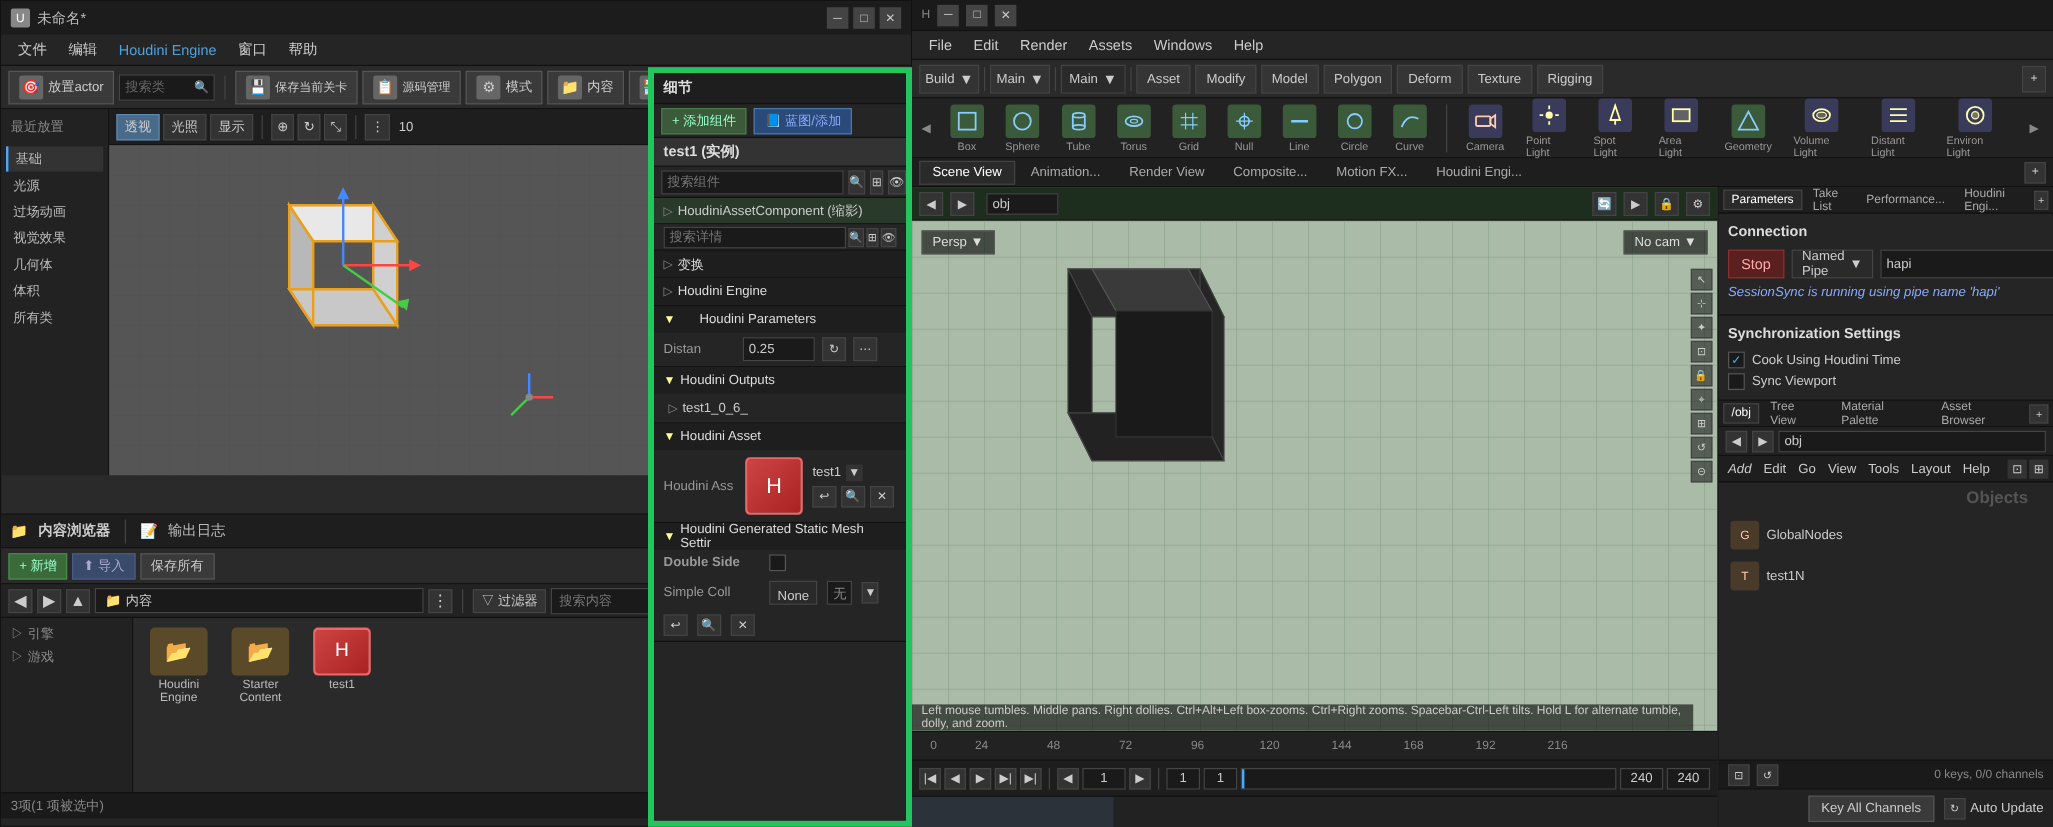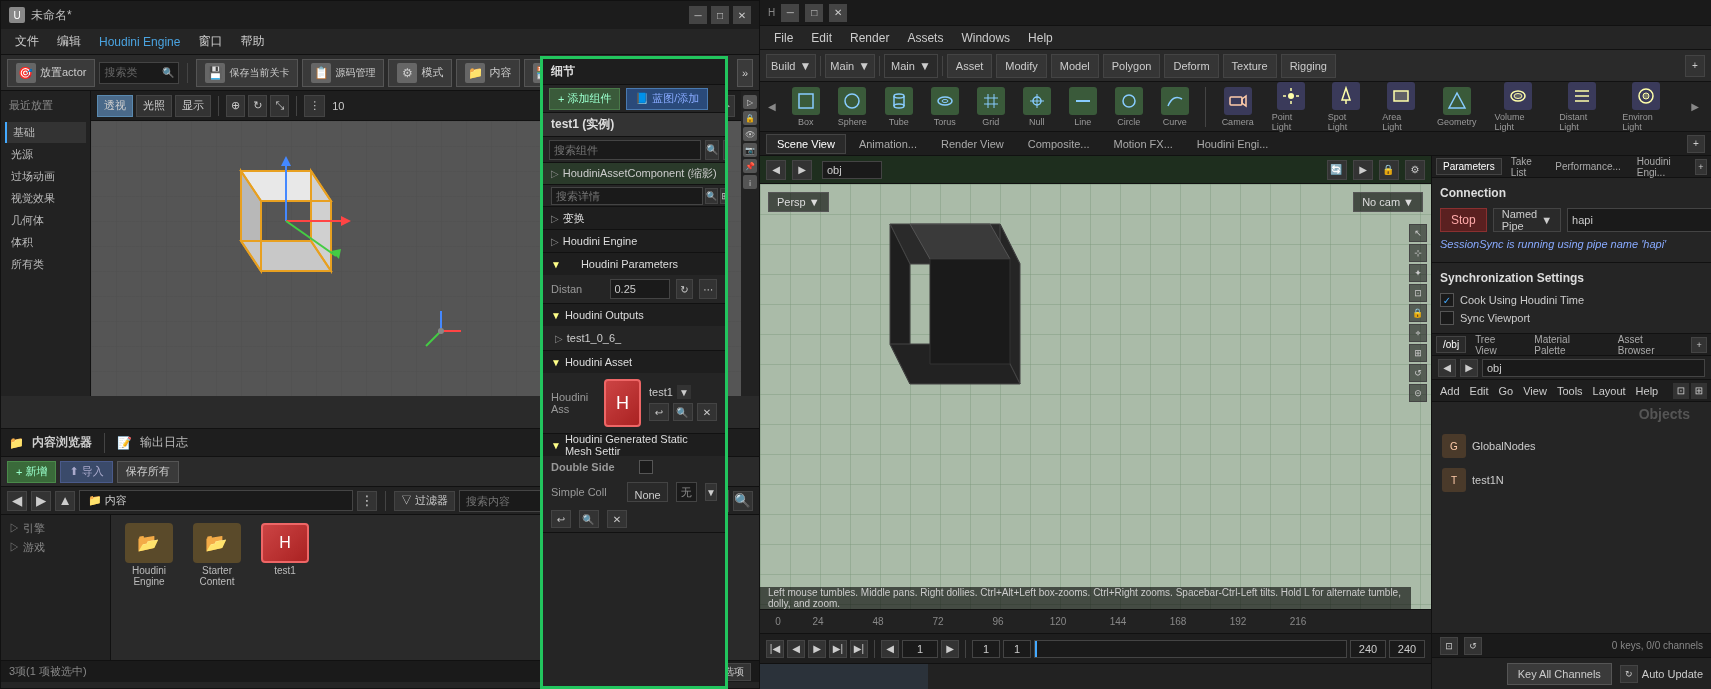--- a/index.html
+++ b/index.html
@@ -301,21 +301,21 @@
       <span>3项(1 项被选中)</span>
       <div class="flex-spacer"></div>
       <button style="height:18px; padding:0 6px; background:#333; border:1px solid #444; color:#ccc; font-size:10px; cursor:pointer;">
         <span>👁</span>
         <span>视图选项</span>
       </button>
     </div>
   </div>
 </div>
 
-<div style="position:absolute; left:540px; top:56px; width:188px; height:633px; background:#252525; border:3px solid #22c55e; overflow-y:auto; z-index:10;">
+<div style="position:absolute; left:540px; top:56px; width:220px; height:633px; background:#252525; border:5px solid #22c55e; overflow-y:auto; z-index:10;">
   <div style="height:26px; background:#1e1e1e; display:flex; align-items:center; padding:0 8px; border-bottom:1px solid #111;">
     <span style="font-size:12px; color:#ddd; font-weight:bold;">细节</span>
   </div>
   <div style="height:28px; background:#252525; display:flex; align-items:center; padding:0 6px; gap:6px; border-bottom:1px solid #111;">
     <button style="height:22px; padding:0 8px; background:#3a5a3a; border:1px solid #4a7a4a; color:#9fc; font-size:11px; cursor:pointer; display:flex; align-items:center; gap:3px;">
       <span>+</span>
       <span>添加组件</span>
     </button>
     <button style="height:22px; padding:0 8px; background:#2a4a7a; border:1px solid #4a7ab0; color:#8af; font-size:11px; cursor:pointer; display:flex; align-items:center; gap:3px;">
       <span>📘</span>
@@ -802,21 +802,21 @@
           <button style="width:16px; height:16px; background:#333; border:1px solid #444; color:#ccc; font-size:9px; cursor:pointer;">+</button>
         </div>
 
         <div style="height:24px; background:#222; display:flex; align-items:center; padding:0 6px; gap:4px; border-bottom:1px solid #111;">
           <button style="width:18px; height:18px; background:#333; border:1px solid #444; color:#ccc; font-size:10px; cursor:pointer;">◀</button>
           <button style="width:18px; height:18px; background:#333; border:1px solid #444; color:#ccc; font-size:10px; cursor:pointer;">▶</button>
           <input type="text" style="flex: 1 1 0%; height: 18px; background: rgb(26, 26, 26); border: 1px solid rgb(68, 68, 68); color: rgb(204, 204, 204); padding: 0px 4px; font-size: 11px;" value="obj">
         </div>
 
         <div style="height:22px; background:#1e1e1e; display:flex; align-items:center; padding:0 4px; gap:2px; border-bottom:1px solid #111; font-size:11px;">
-          <span style="padding:2px 4px; color:#ccc; cursor:pointer;">Add</span>
+          <span style="padding:2px 4px; color:#ccc; cursor:pointer;font-style:italic;">Add</span>
           <span style="padding:2px 4px; color:#ccc; cursor:pointer;">Edit</span>
           <span style="padding:2px 4px; color:#ccc; cursor:pointer;">Go</span>
           <span style="padding:2px 4px; color:#ccc; cursor:pointer;">View</span>
           <span style="padding:2px 4px; color:#ccc; cursor:pointer;">Tools</span>
           <span style="padding:2px 4px; color:#ccc; cursor:pointer;">Layout</span>
           <span style="padding:2px 4px; color:#ccc; cursor:pointer;">Help</span>
           <div class="flex-spacer"></div>
           <button style="width:16px; height:16px; background:#333; border:none; color:#ccc; font-size:10px; cursor:pointer;">⊡</button>
           <button style="width:16px; height:16px; background:#333; border:none; color:#ccc; font-size:10px; cursor:pointer;">⊞</button>
         </div>

